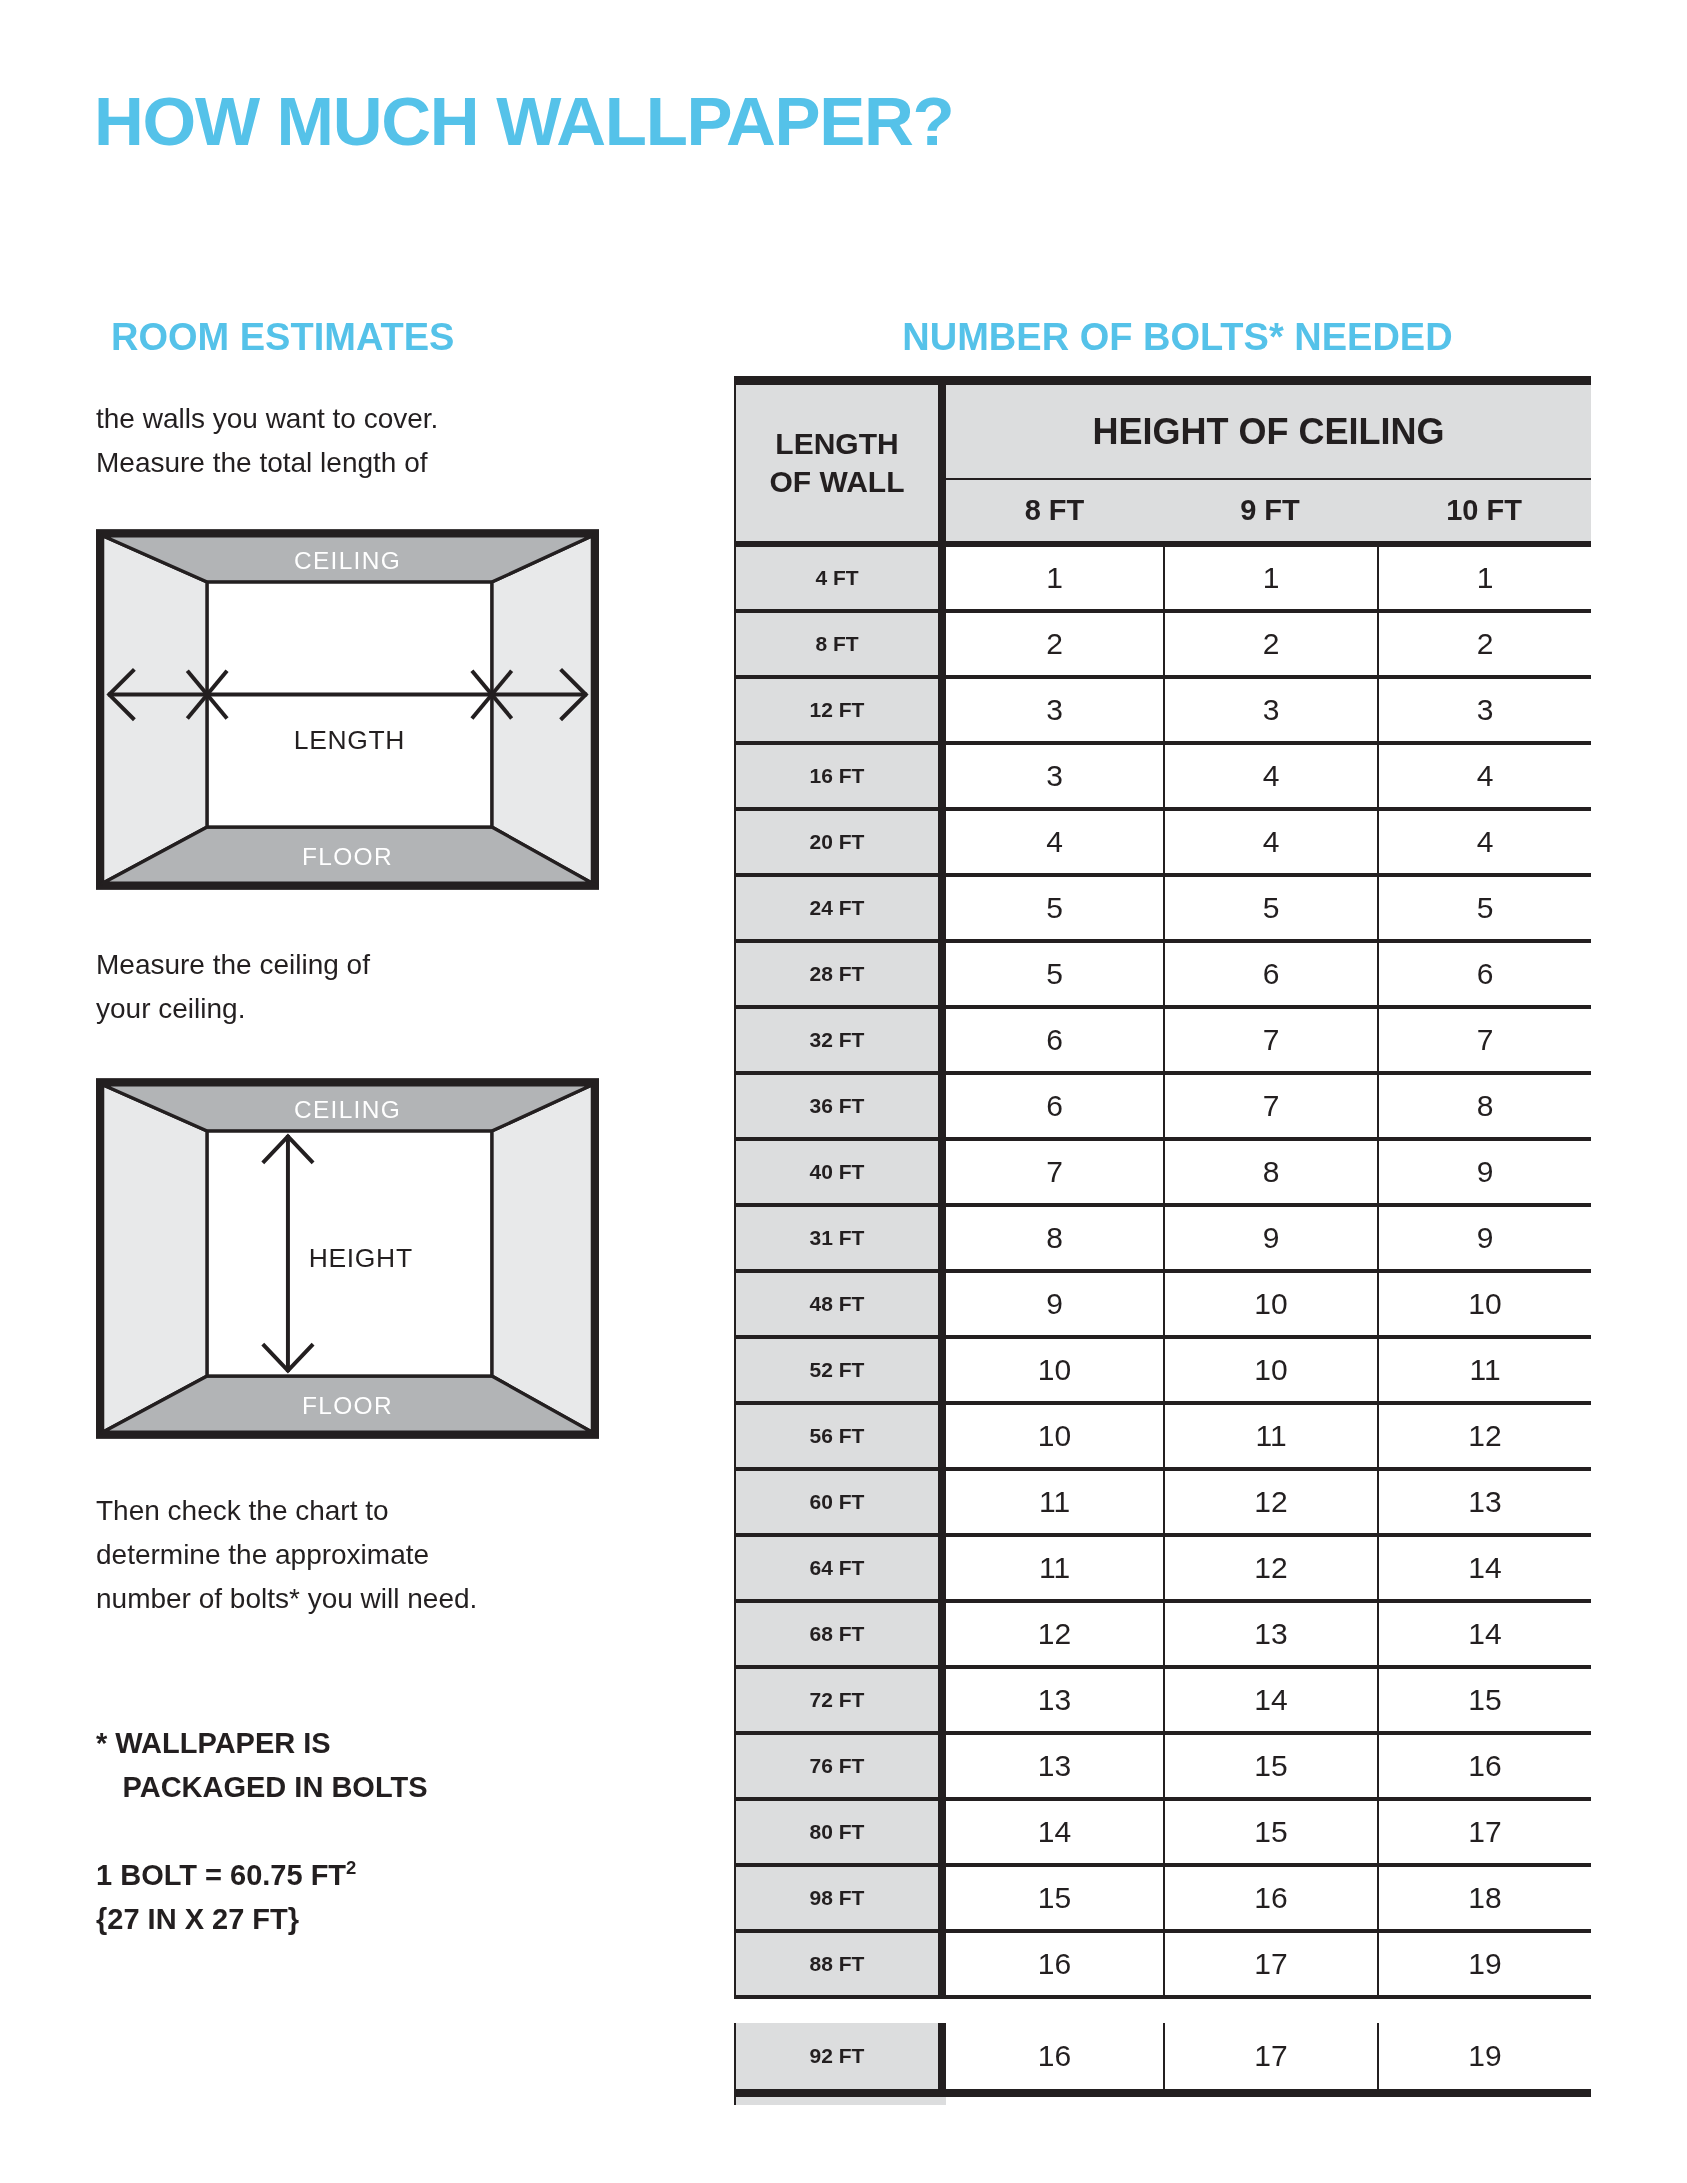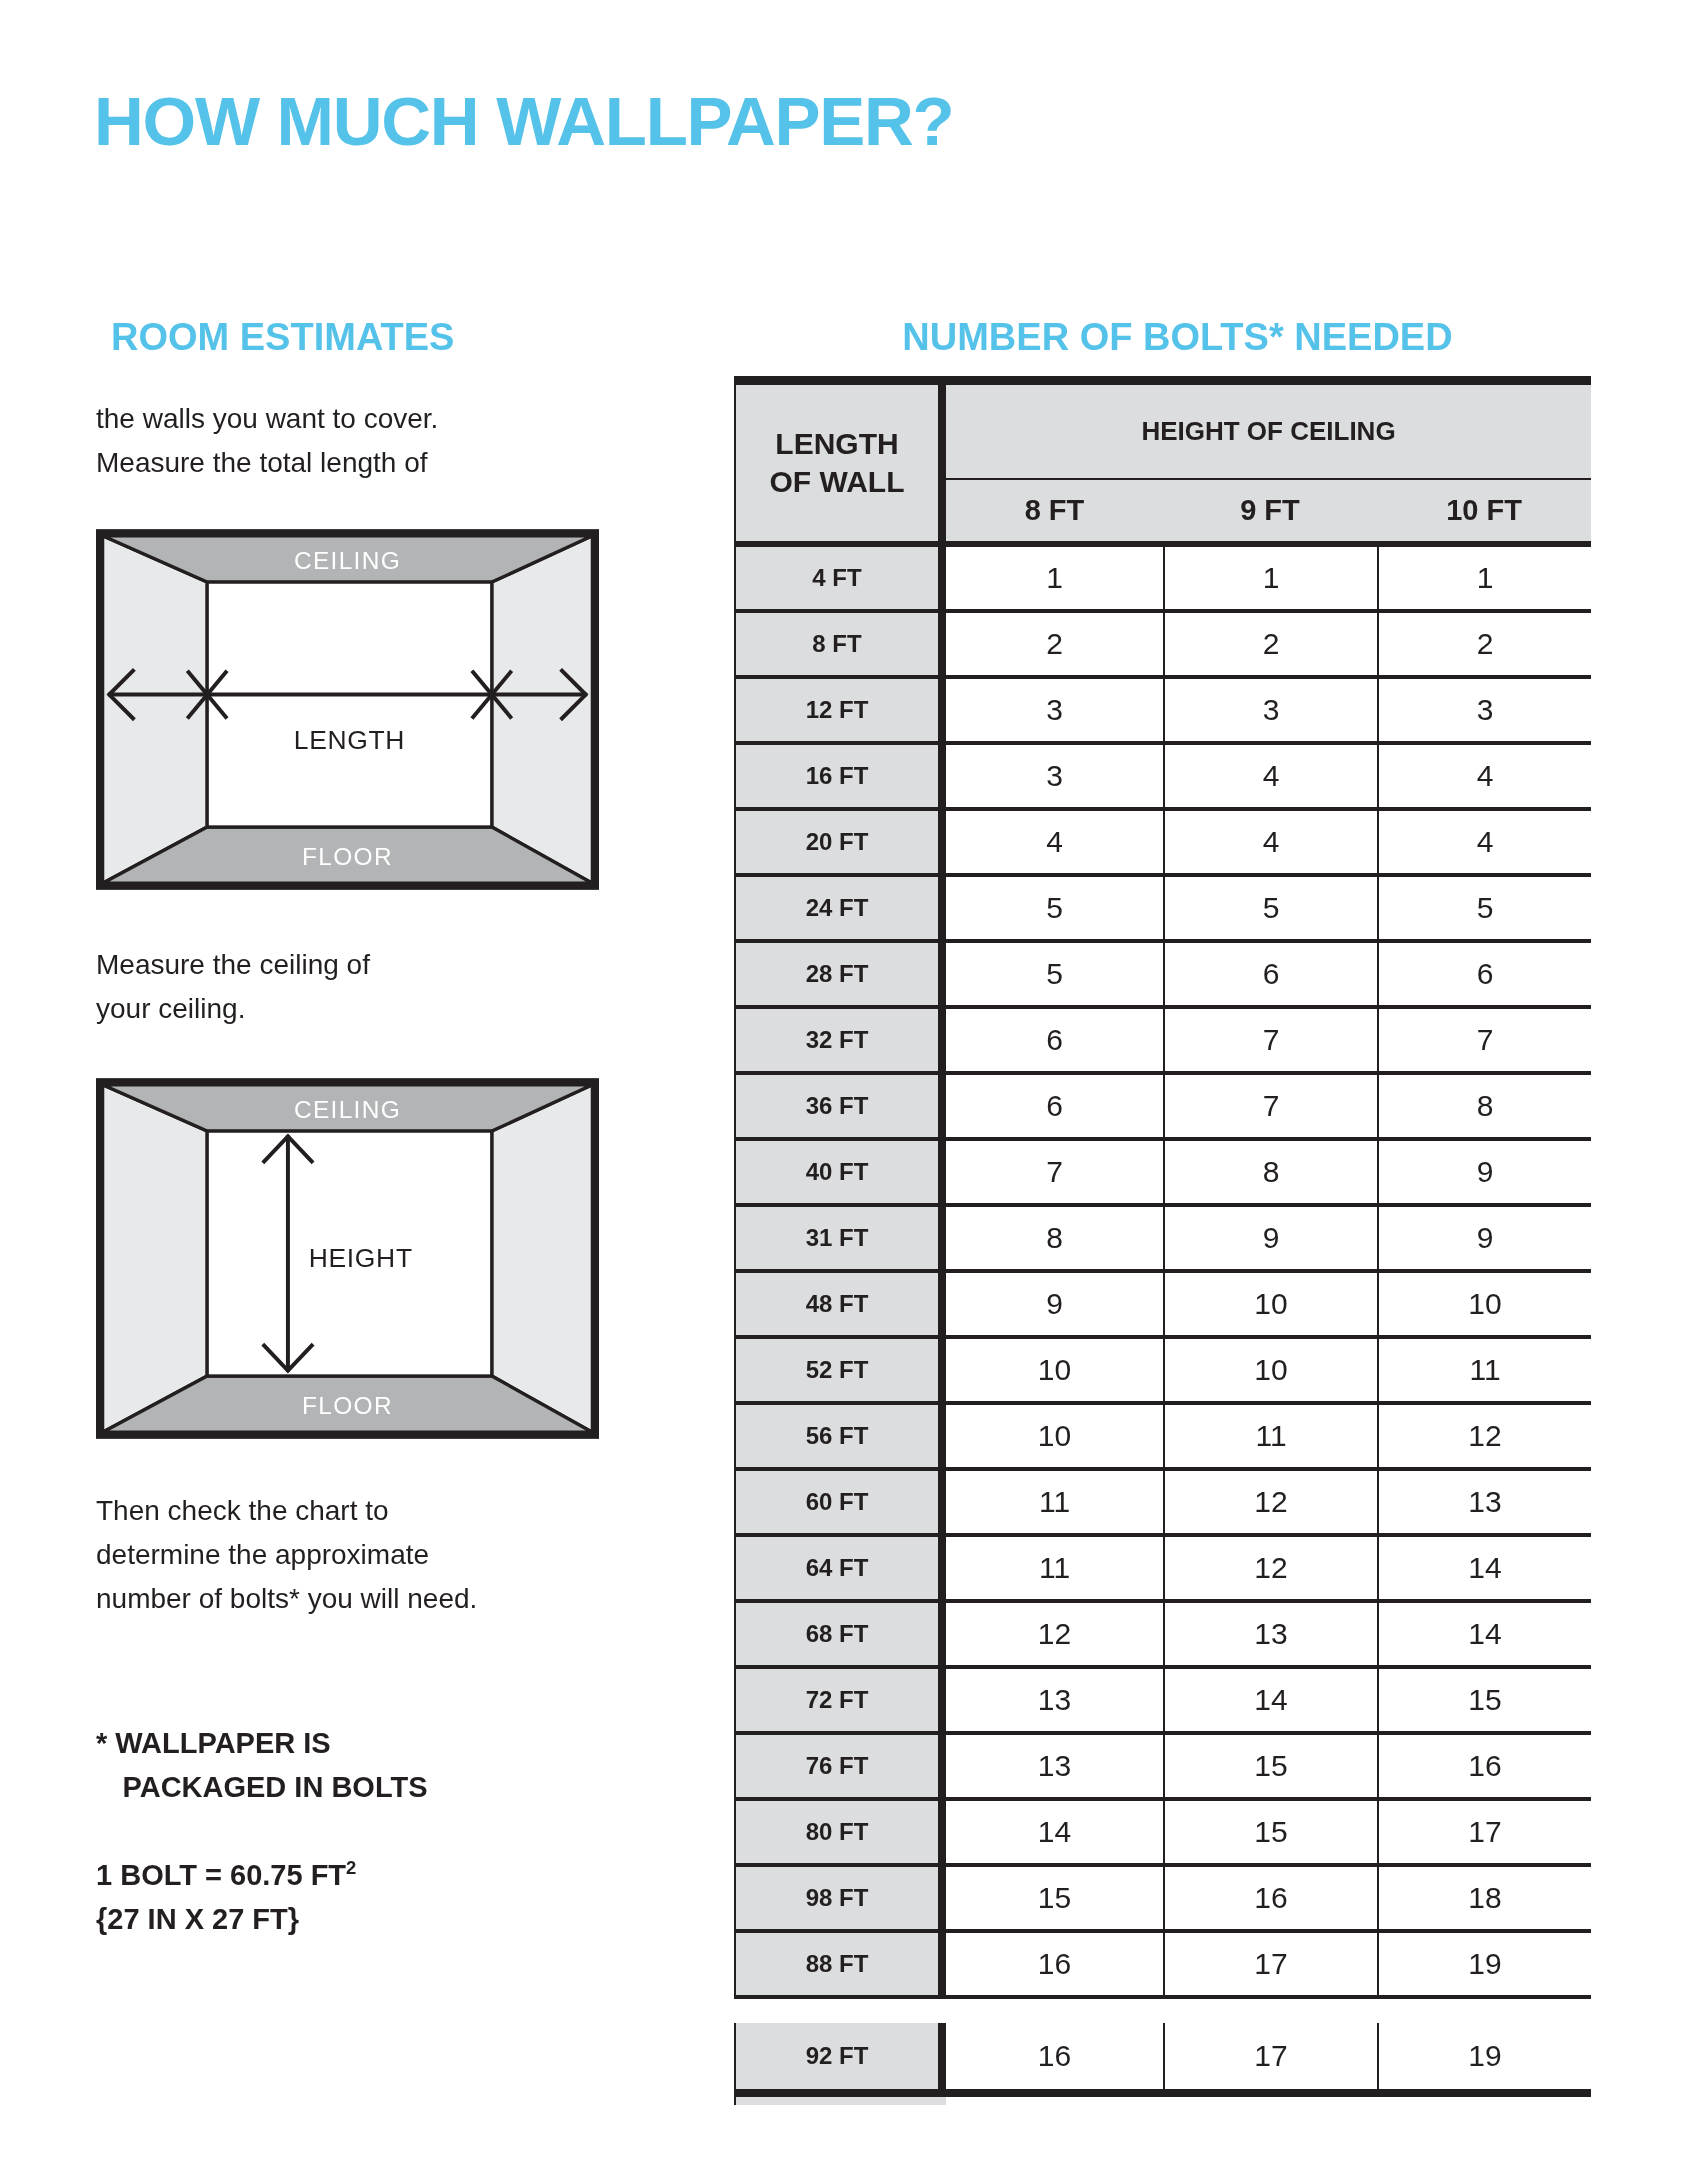--- a/index.html
+++ b/index.html
@@ -44,34 +44,34 @@
   .t-topbar { height:9.3px; background:#231F20; }
   .t-header { display:grid; grid-template-columns:212px 645px; border-bottom:6.6px solid #231F20; background:#DCDDDE; }
   .t-col1h {
     border-left:2px solid #231F20; border-right:8px solid #231F20;
     display:flex; flex-direction:column; align-items:center; justify-content:center;
     font-size:30px; font-weight:bold; line-height:38px; text-align:center;
   }
   .t-group {
     height:95px; border-bottom:2.6px solid #231F20;
     display:flex; align-items:center; justify-content:center;
-    font-size:26px; font-weight:bold;
+    font-size:36px; font-weight:bold;
   }
   .t-subrow { height:61px; display:grid; grid-template-columns:217px 214px 214px; }
   .t-subrow > div {
     display:flex; align-items:center; justify-content:center;
     font-size:29px; font-weight:bold;
   }
   .t-body { background:#ffffff; }
   .t-row { display:grid; grid-template-columns:212px 217px 214px 214px; height:66px; border-bottom:4.6px solid #231F20; }
   .t-row:last-child { border-bottom:none;margin-top:24px; }
   .t-label {
     background:#DCDDDE; border-left:2px solid #231F20; border-right:8px solid #231F20;
     display:flex; align-items:center; justify-content:center;
-    font-size:24px; font-weight:bold;
+    font-size:21px; font-weight:bold;
   }
   .t-cell {
     display:flex; align-items:center; justify-content:center;
     font-size:30px; font-weight:normal;
   }
   .t-cell + .t-cell { border-left:2px solid #231F20; }
   .t-bottombar { height:8px; background:#231F20; }
   .t-stub { width:212px; height:8px; background:#DCDDDE; border-left:2px solid #231F20; }
 </style>
 </head>

